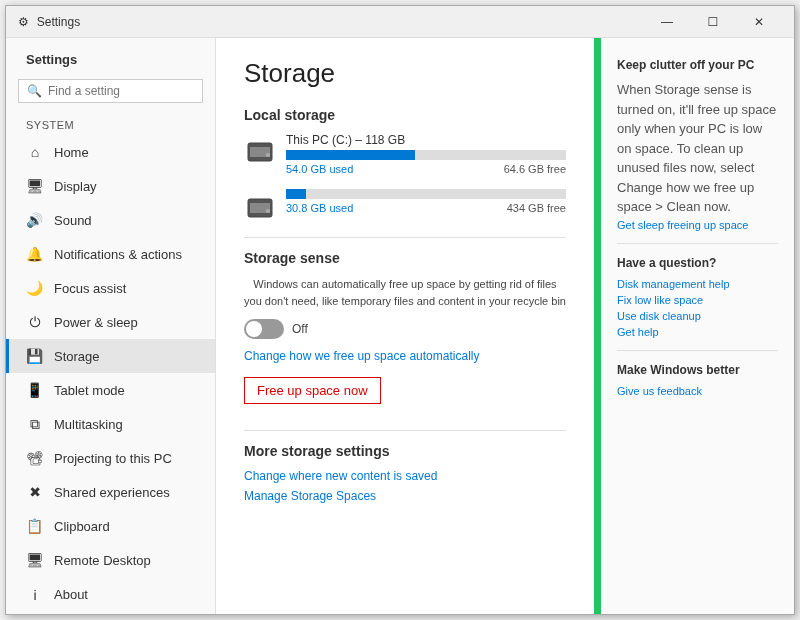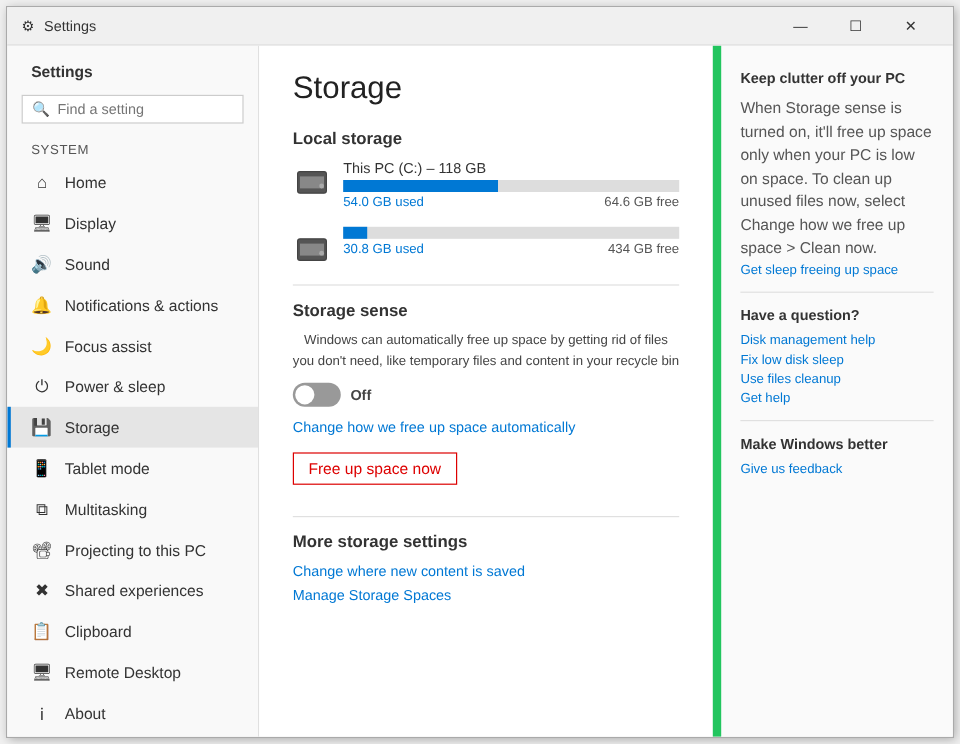--- a/index.html
+++ b/index.html
@@ -225,21 +225,20 @@
       height: 16px;
       background: #fff;
       border-radius: 50%;
       position: absolute;
       top: 2px;
       left: 2px;
     }
     .toggle-label {
       font-size: 12px;
       color: #444;
-      font-weight: bold;
     }
     .link-text {
       font-size: 12px;
       color: #0078d4;
       cursor: pointer;
       text-decoration: none;
       display: block;
       margin-bottom: 6px;
     }
     .free-up-btn {
@@ -447,22 +446,22 @@
 
     <div class="right-panel">
       <div class="rp-section-title">Keep clutter off your PC</div>
       <p class="rp-desc">When Storage sense is turned on, it'll free up space only when your PC is low on space. To clean up unused files now, select Change how we free up space &gt; Clean now.</p>
       <a class="rp-link">Get sleep freeing up space</a>
 
       <hr class="rp-divider">
 
       <div class="rp-section-title">Have a question?</div>
       <a class="rp-link">Disk management help</a>
-      <a class="rp-link">Fix low disk sleep</a>
-      <a class="rp-link">Use files cleanup</a>
+      <a class="rp-link">Fix low like space</a>
+      <a class="rp-link">Use disk cleanup</a>
       <a class="rp-link">Get help</a>
 
       <hr class="rp-divider">
 
       <div class="rp-section-title">Make Windows better</div>
       <a class="rp-link">Give us feedback</a>
     </div>
 
   </div>
 </div>

